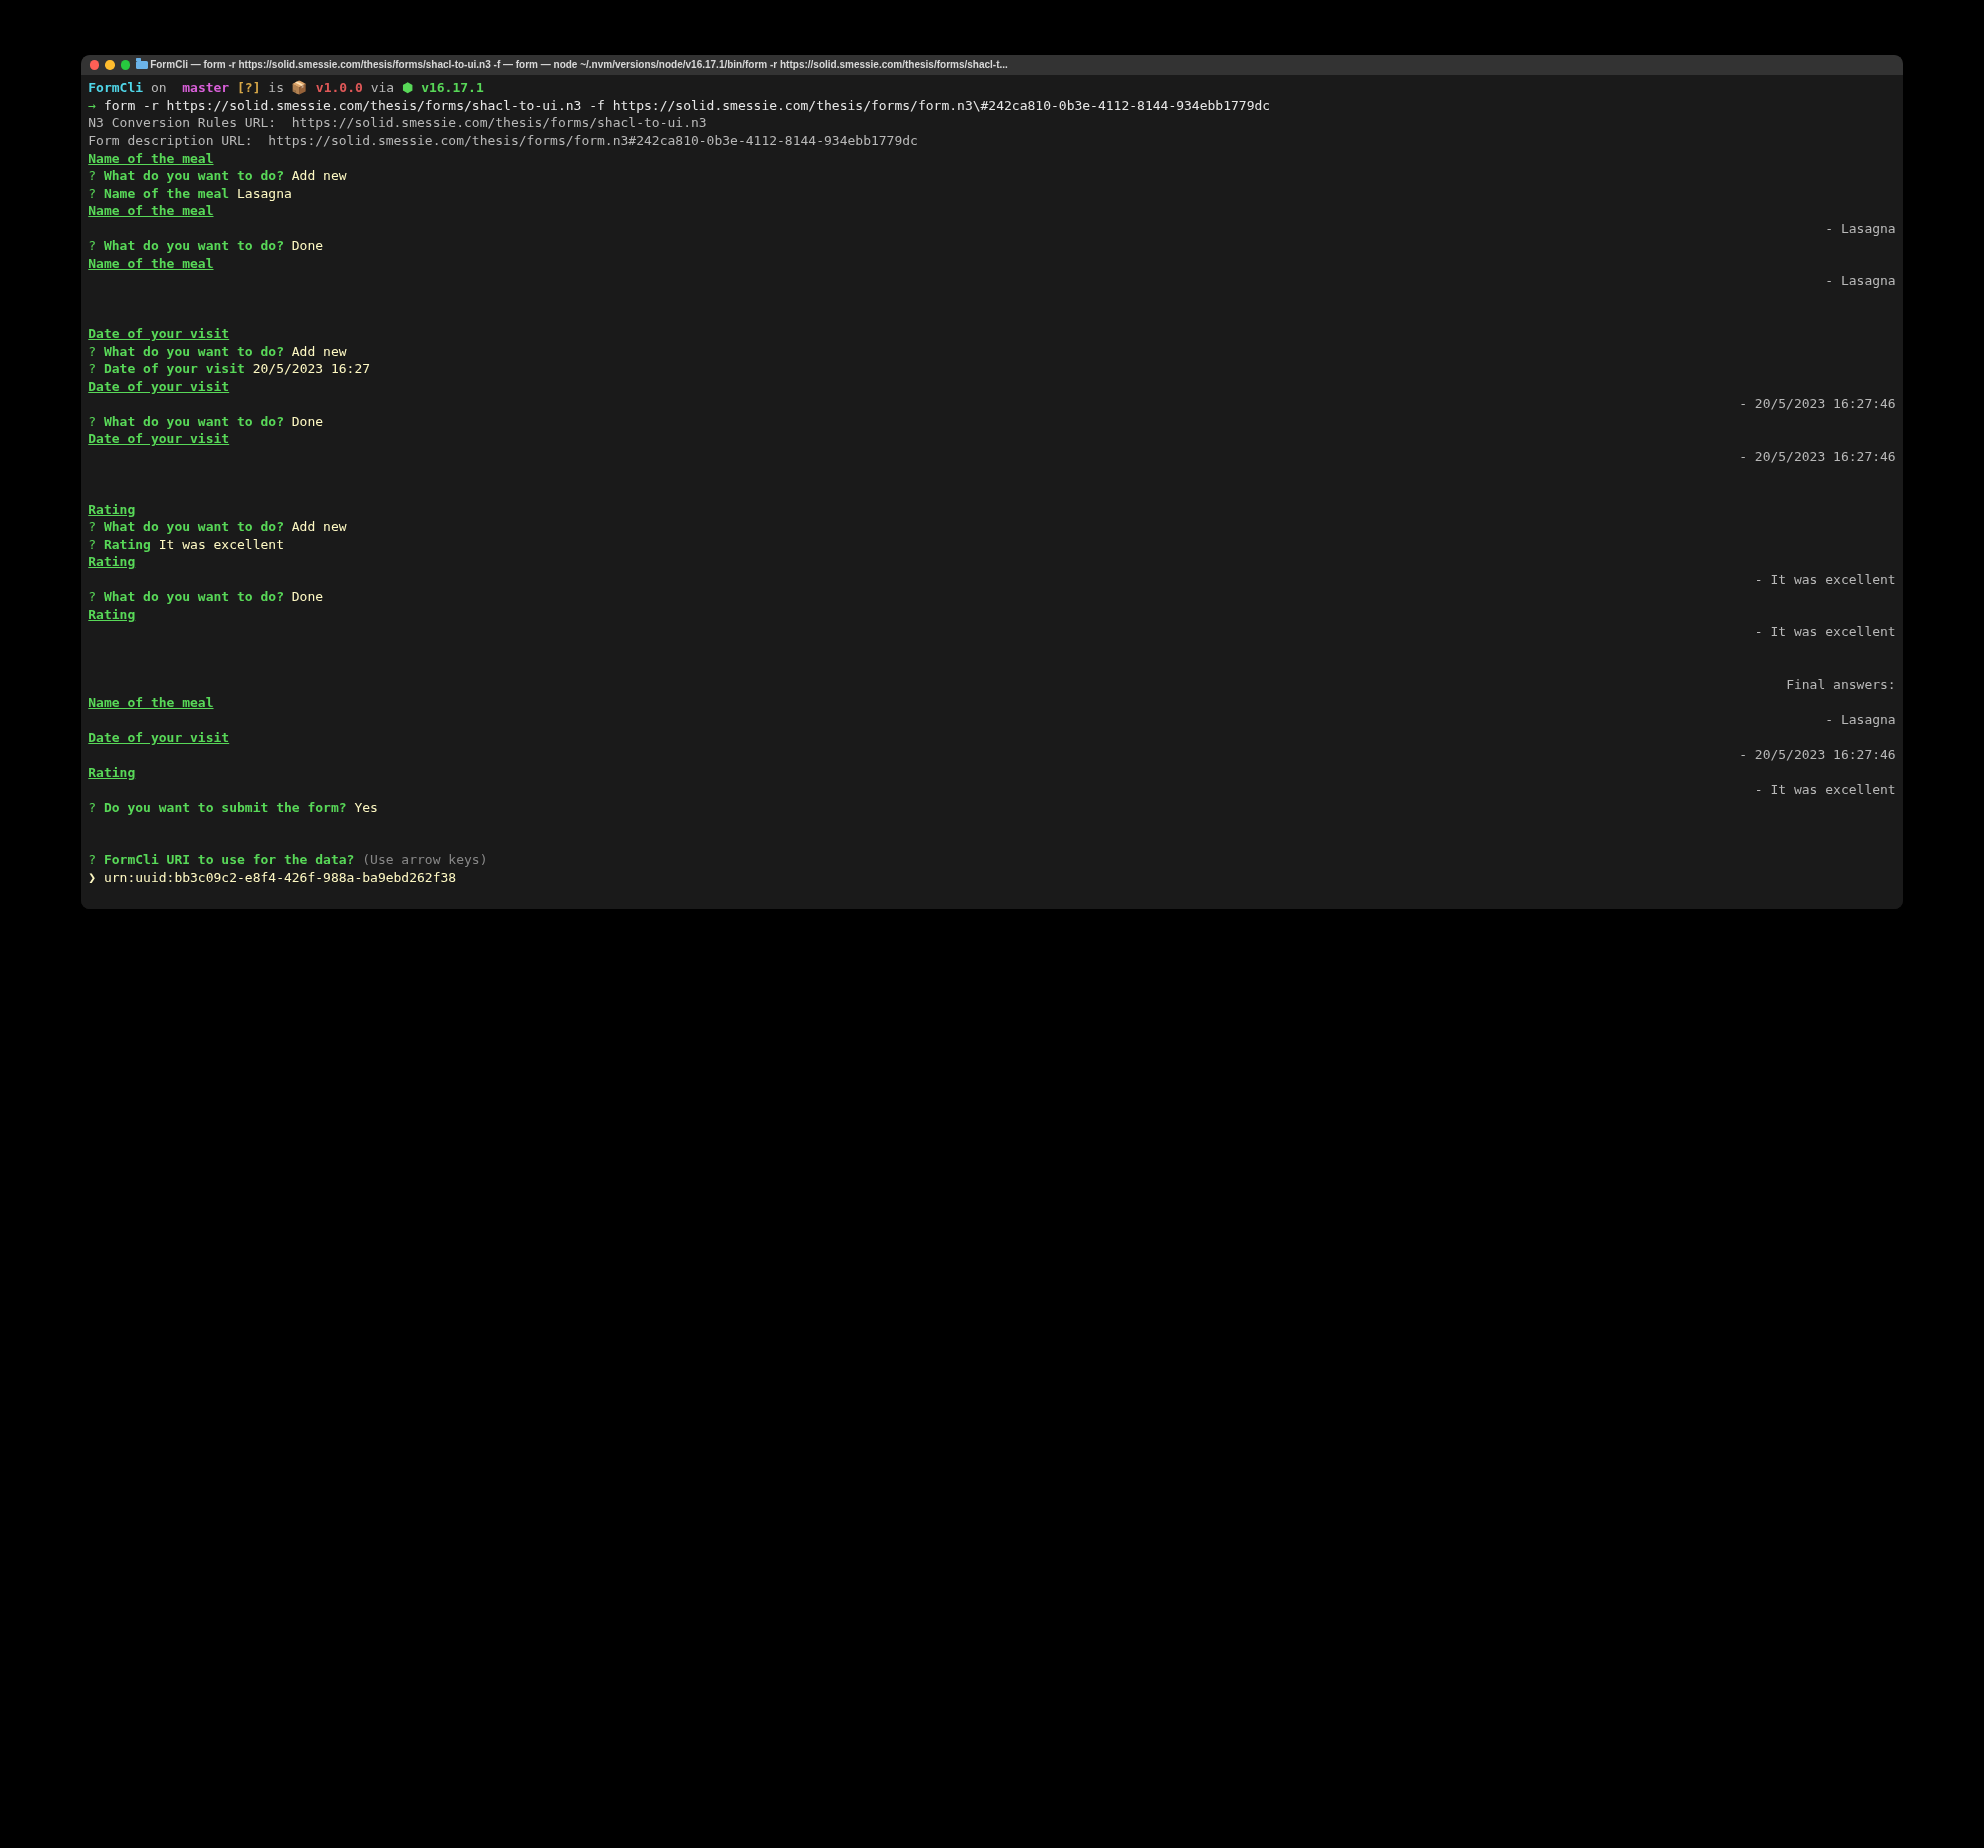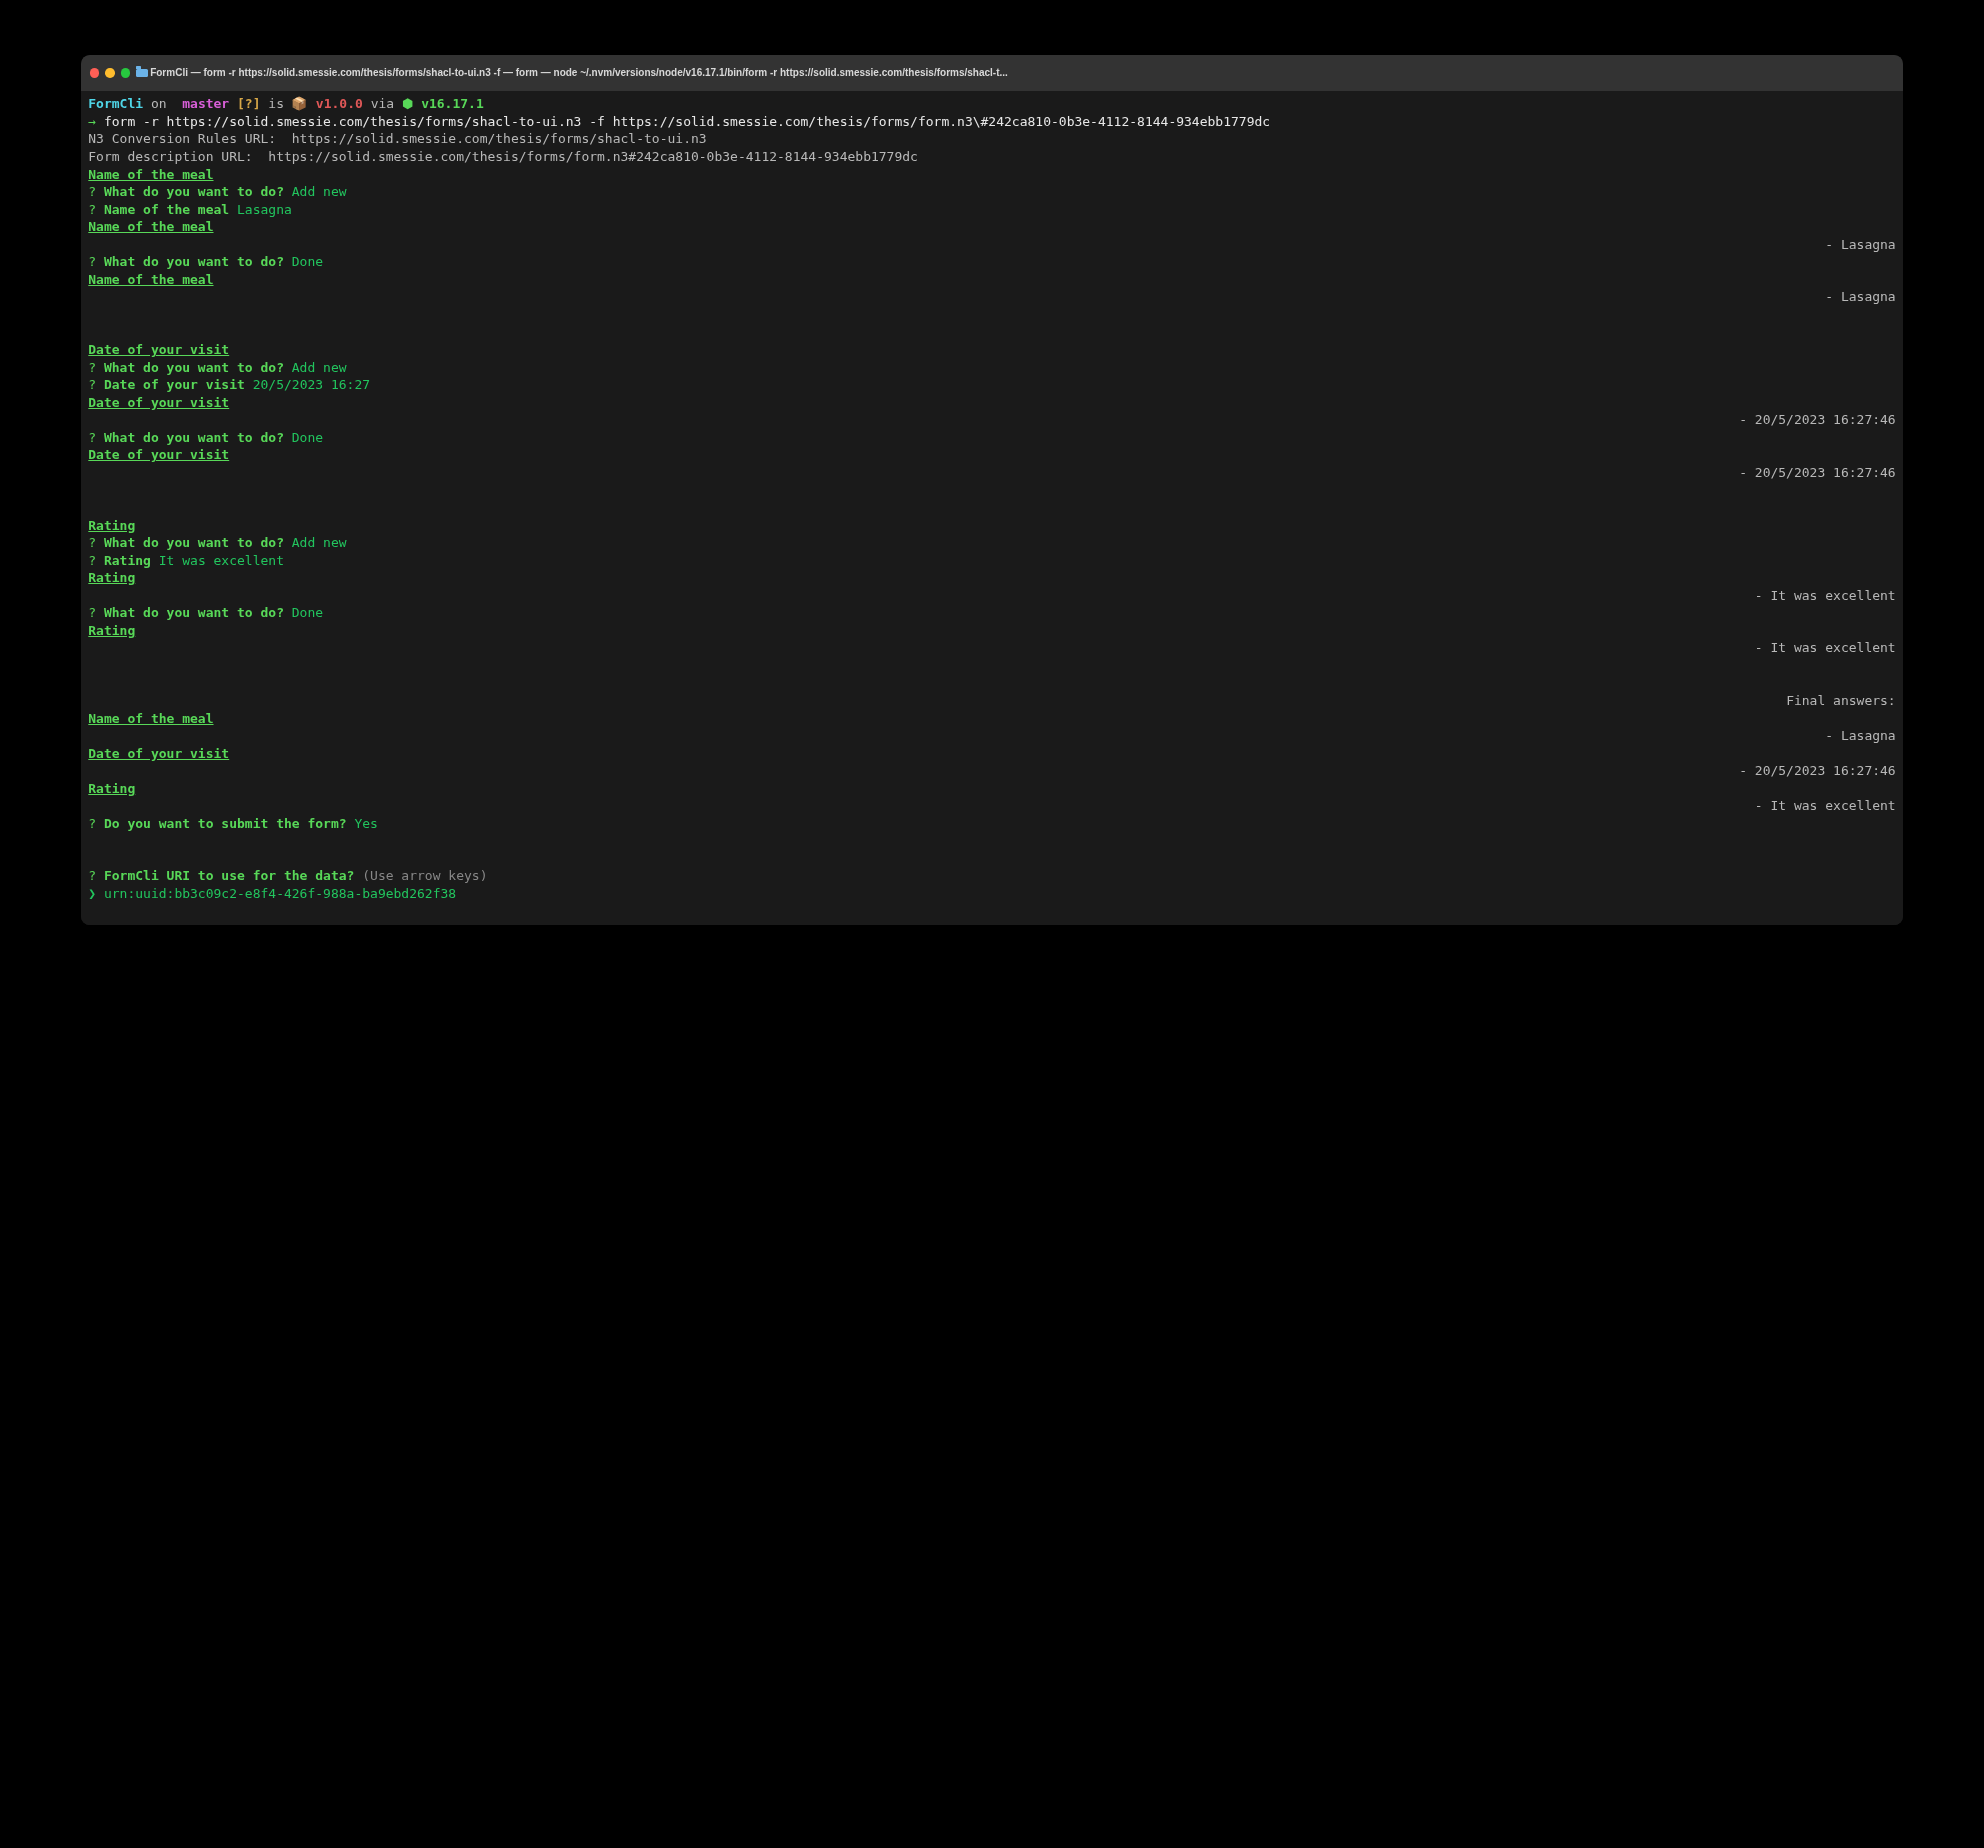--- a/index.html
+++ b/index.html
@@ -16,21 +16,21 @@
       min-height: 100vh;
     }
     .terminal-window {
       background: #1a1a1a;
       border-radius: 8.8px;
       overflow: hidden;
       box-shadow: 0 0 29px rgba(0,0,0,0.5);
     }
     .title-bar {
       background: #333333;
-      height: 36px;
+      height: 20px;
       display: flex;
       align-items: center;
       padding: 0 8.8px;
       gap: 2px;
     }
     .traffic-lights {
       display: flex;
       gap: 5.9px;
       align-items: center;
     }
@@ -82,21 +82,21 @@
     }
     .c-cyan { color: #4fd6e8; }
     .c-dim { color: #b8b8b8; text-align: right; }
     .c-magenta { color: #d85fd8; }
     .c-yellow { color: #d8a848; }
     .c-red { color: #e05858; }
     .c-green { color: #58d858; }
     .c-green-bold { color: #58d858; font-weight: bold; }
     .c-gray { color: #888888; }
     .c-white { color: #e8e8e8; }
-    .c-lightcyan { color: #22c55e; text-align: center; }
+    .c-lightcyan { color: #fef9c3; text-align: center; }
     .bold { font-weight: bold; }
     .underline { text-decoration: underline; }
   </style>
 </head>
 <body>
 
 <div class="terminal-window">
   <div class="title-bar">
     <div class="traffic-lights">
       <div class="traffic-light tl-red"></div>

